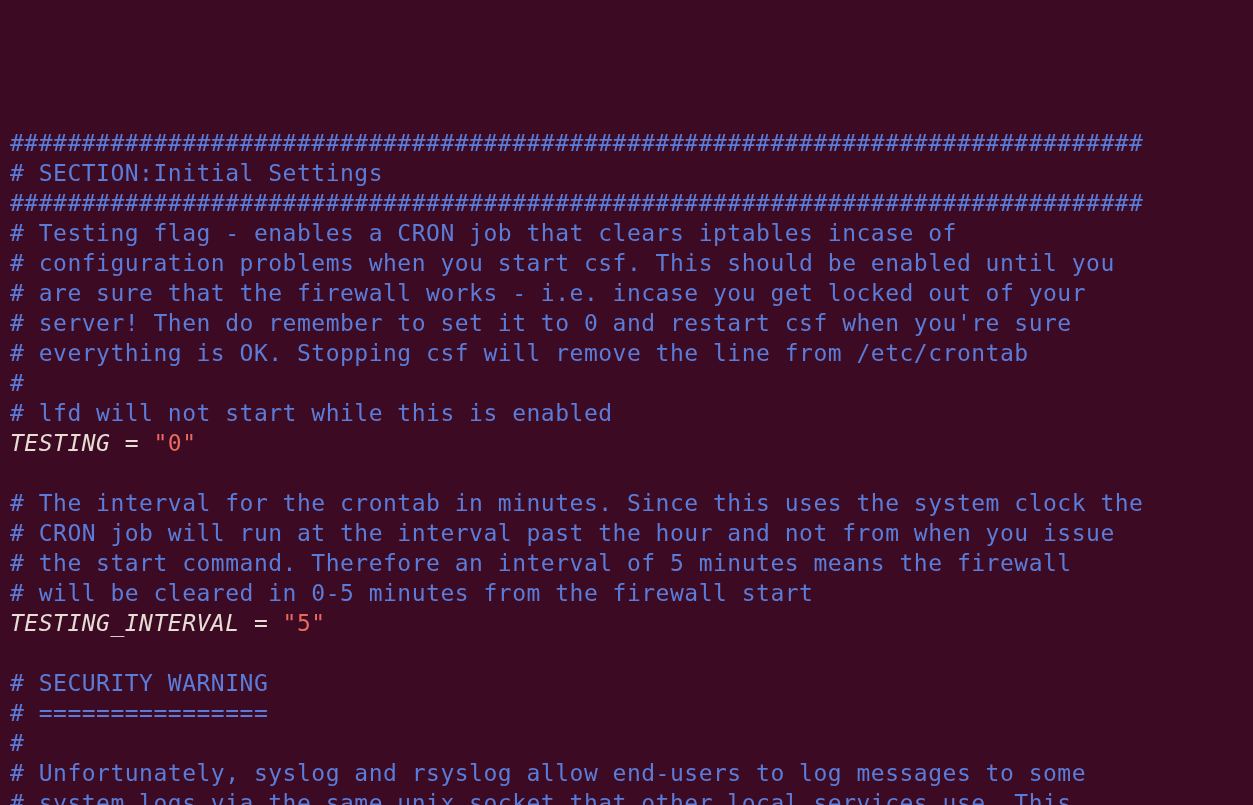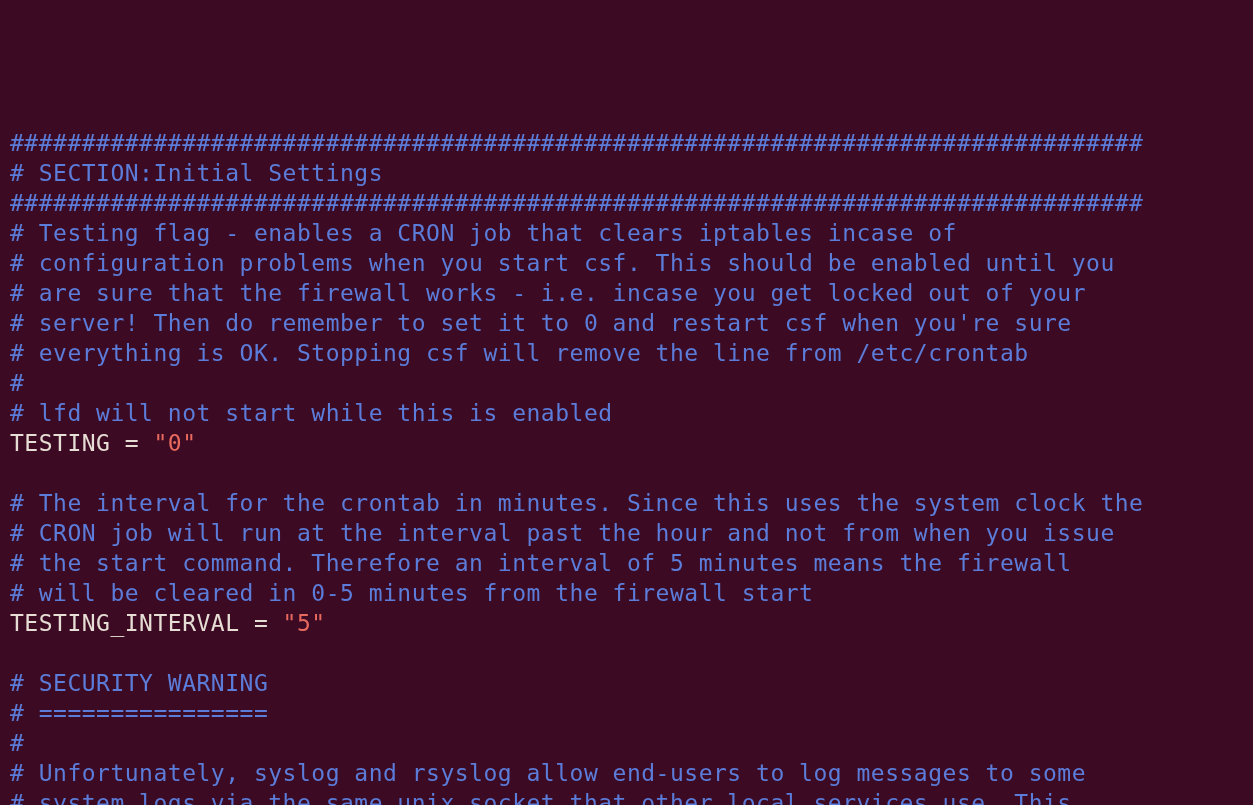--- a/index.html
+++ b/index.html
@@ -17,20 +17,21 @@
     overflow: hidden;
     width: 1253px;
     height: 805px;
     letter-spacing: 0.5px;
   }
   .comment {
     color: #5b7cd8;
   }
   .key {
     color: #e6ded4;
+    font-style: italic;
   }
   .string {
     color: #e86a5e;
   }
 </style>
 </head>
 <body>
 
 
 

